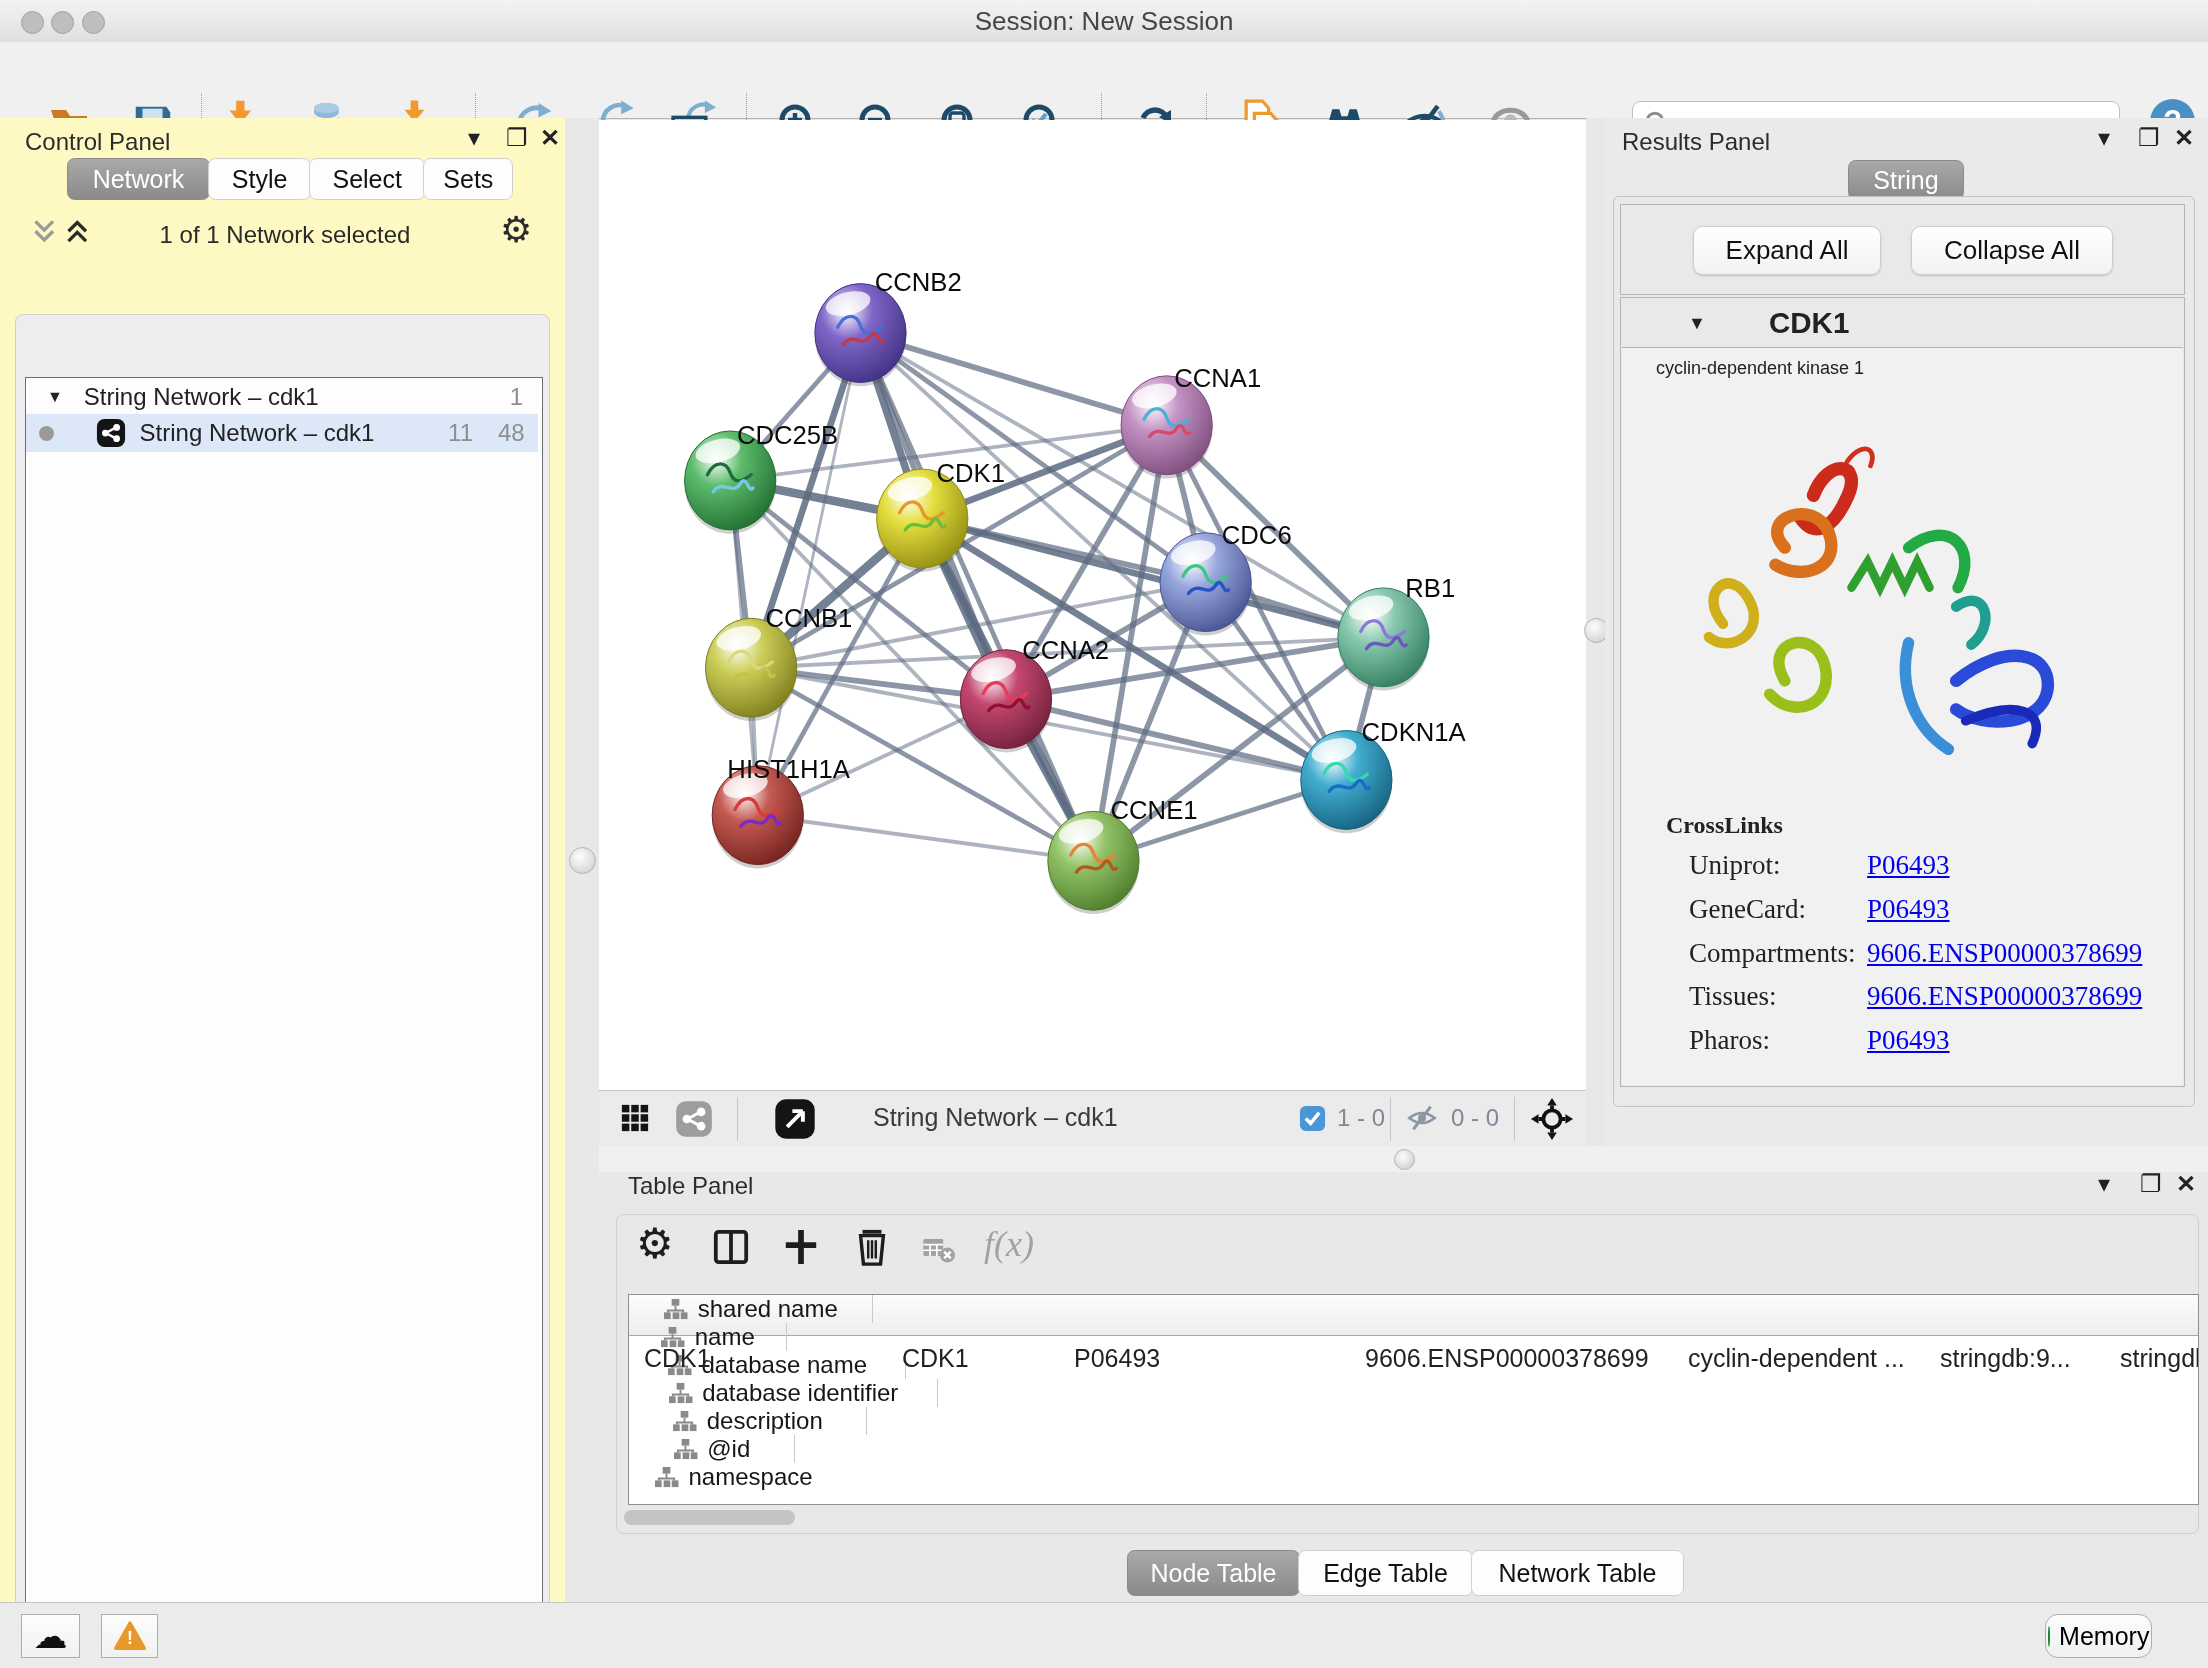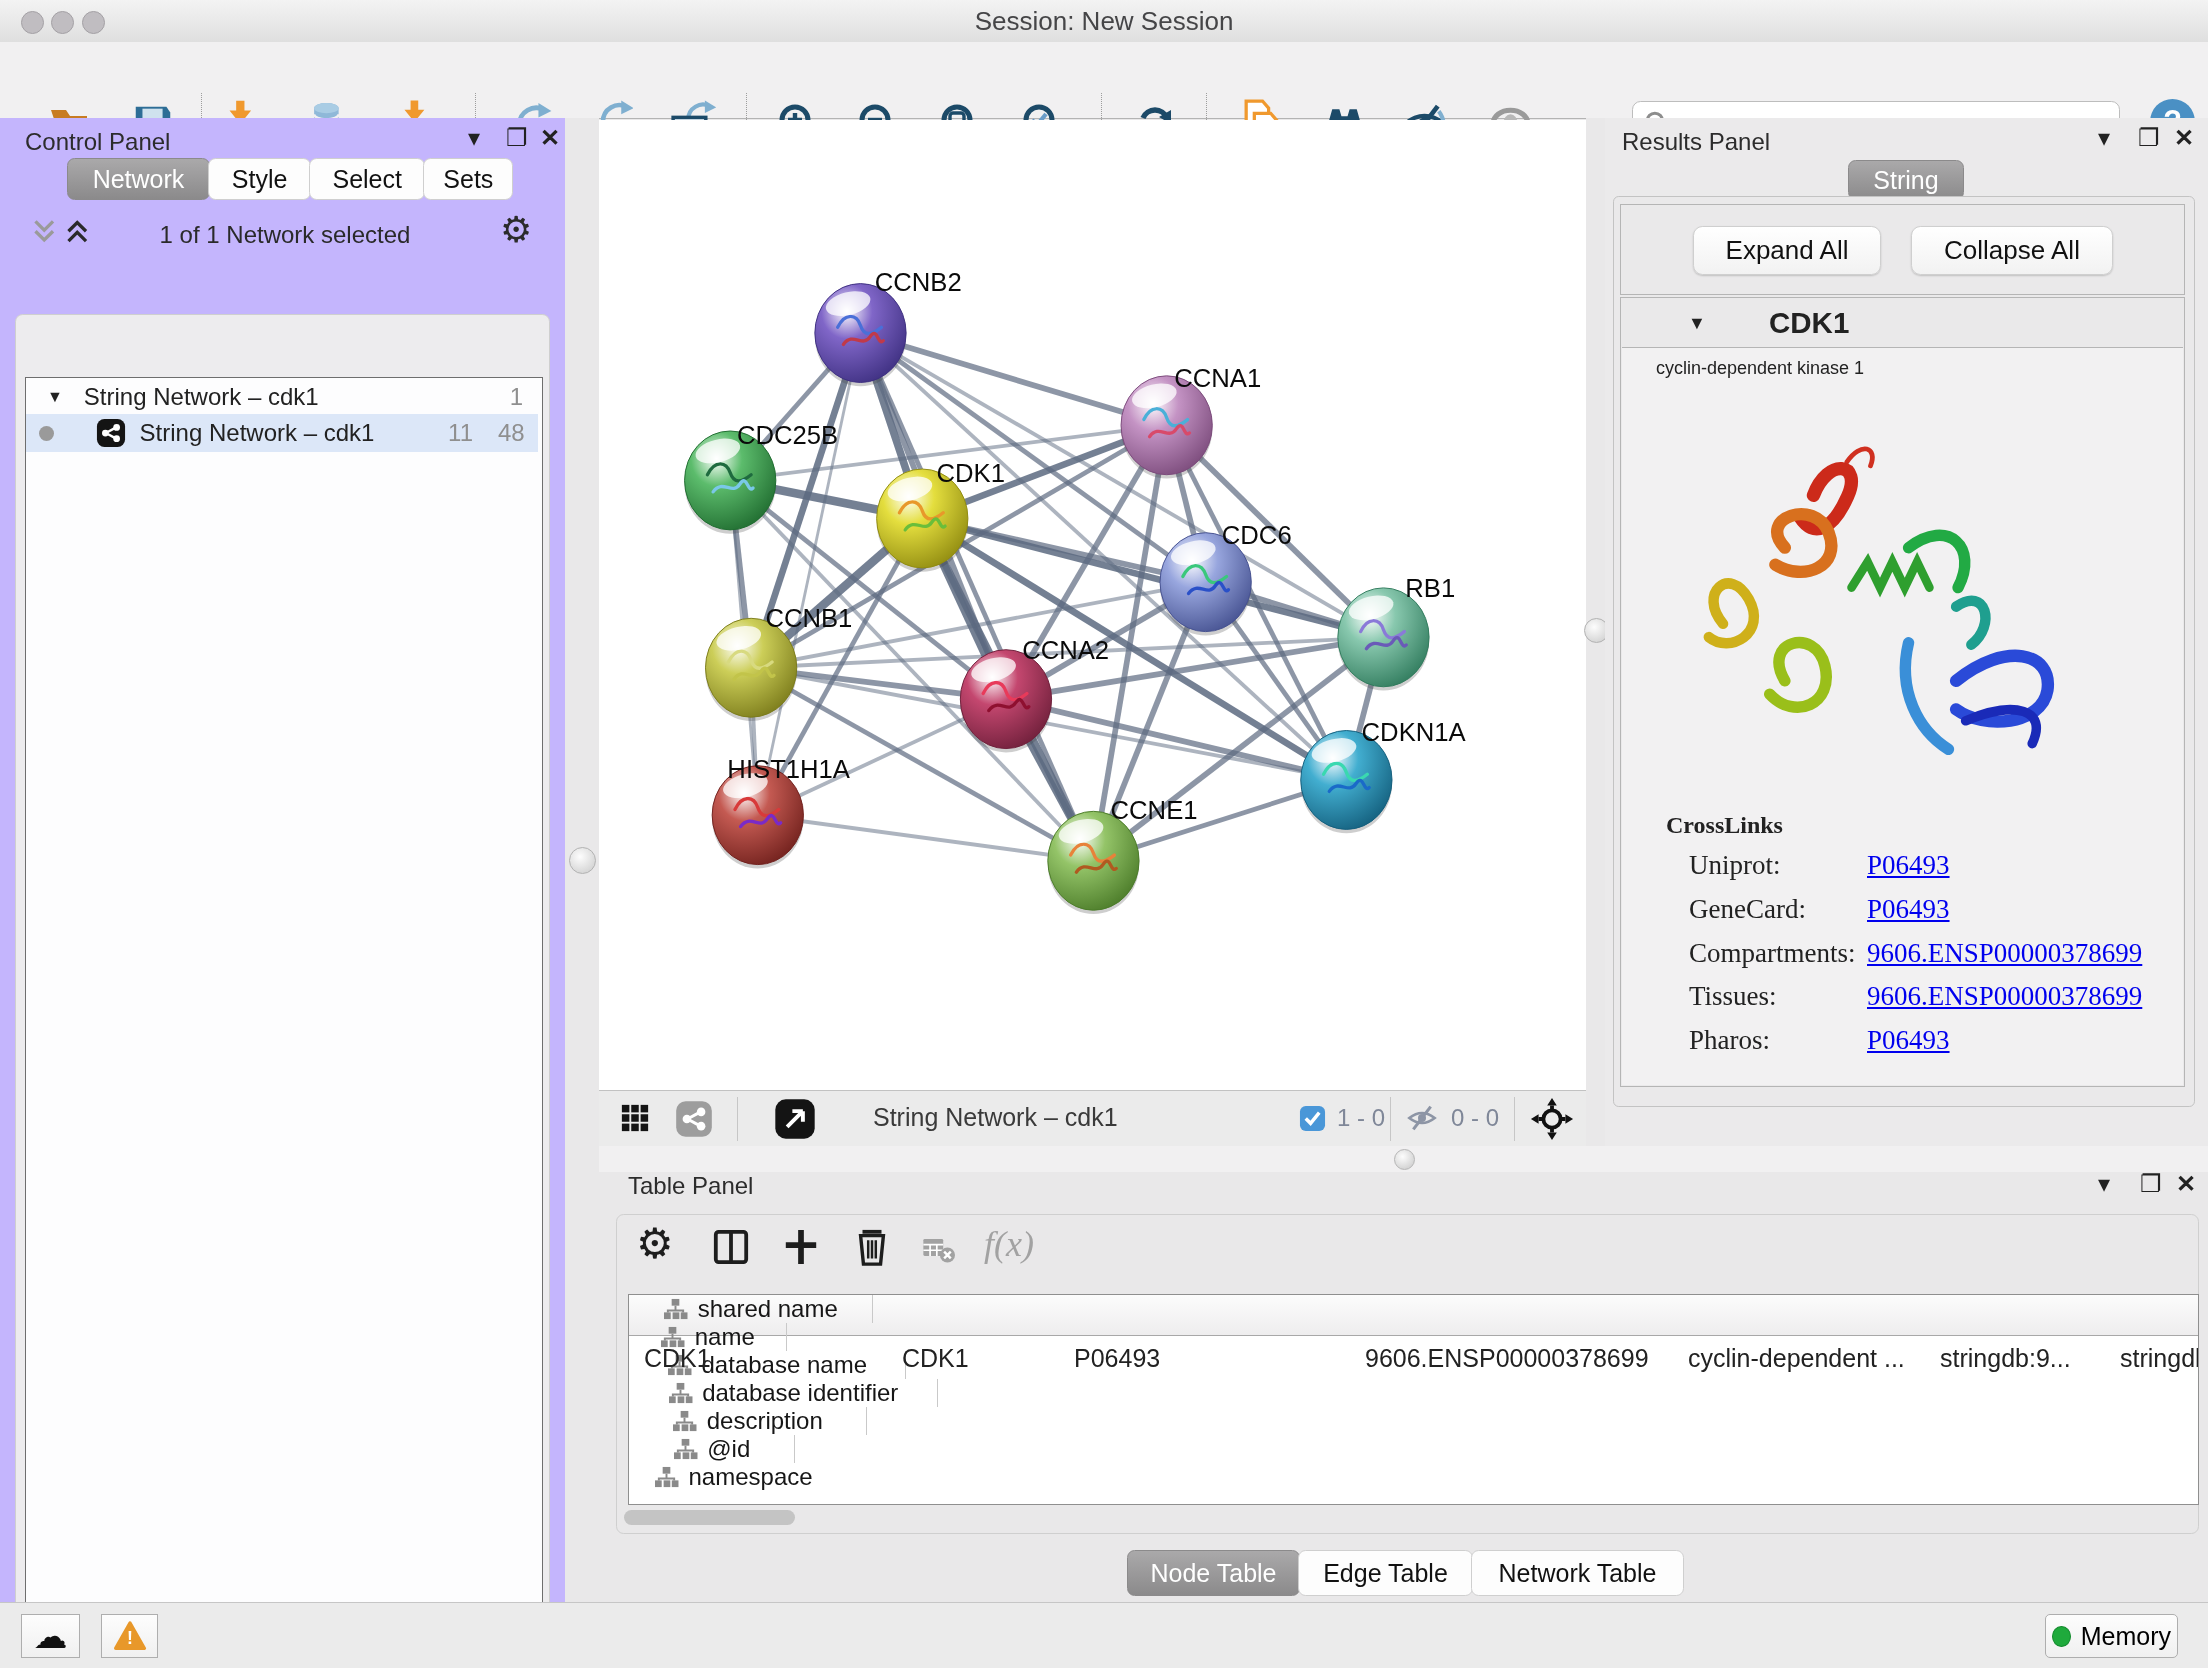--- a/index.html
+++ b/index.html
@@ -242,21 +242,21 @@
       <input placeholder="" style="">
     </div>
     <button class="tbtn" style="left:2146px;top:53px">
       <svg width="49" height="49" viewBox="0 0 48 48">
         <circle cx="24" cy="24" r="22" fill="#4a90c4"></circle>
         <text x="24" y="34" text-anchor="middle" font-size="30" font-weight="bold" fill="#fff">?</text>
       </svg>
     </button>
   </div>
 
-  <div class="ab" style="left:0;top:118px;width:565px;height:1484px;background:#c4b5fd;border-right:1px solid #bcbcbc;text-decoration:underline;">
+  <div class="ab" style="left:0;top:118px;width:565px;height:1484px;background:#fef9c3;border-right:1px solid #bcbcbc;text-decoration:underline;">
     <span class="ab panel-title" style="left:25px;top:9.5px">Control Panel</span>
     <span class="ab panel-ico" style="left:468px;top:5.7px">▾</span>
     <span class="ab panel-ico" style="left:506px;top:5.7px">❐</span>
     <span class="ab panel-ico" style="left:540px;top:5.7px;font-weight:bold">✕</span>
 
     <div class="ab" style="left:67px;top:40px">
       <span class="tab sel" style="width:141px;line-height:40px">Network</span><span class="tab" style="width:101px;line-height:40px;margin-left:-1.9px">Style</span><span class="tab" style="width:114px;line-height:40px;margin-left:-1.9px">Select</span><span class="tab" style="width:88px;line-height:40px;margin-left:-1.9px">Sets</span>
     </div>
 
     <div class="ab cp-box"></div>
@@ -726,20 +726,20 @@
   <div class="ab statusbar">
     <button class="sbtn" style="left:21px;width:59px">
       <span style="font-size:34px;color:#111;line-height:34px">☁</span>
     </button>
     <button class="sbtn" style="left:101px;width:57px">
       <svg width="34" height="30" viewBox="0 0 48 44">
         <path d="M24 3 L45 40 H3 z" fill="#e8982a" stroke="#e8982a" stroke-width="5" stroke-linejoin="round"></path>
         <text x="24" y="34" text-anchor="middle" font-size="26" font-weight="bold" fill="#fff">!</text>
       </svg>
     </button>
-    <button class="sbtn" style="left:2045px;width:133px;border-radius:5px">
+    <button class="sbtn" style="left:2045px;width:107px;border-radius:13px">
       <span style="width:19px;height:19px;border-radius:50%;background:#1faa3c;border:1px solid #128a2c;display:inline-block"></span>
       <span style="font-size:25px">Memory</span>
     </button>
   </div>
 
 </div>
 
 
 </body></html>

